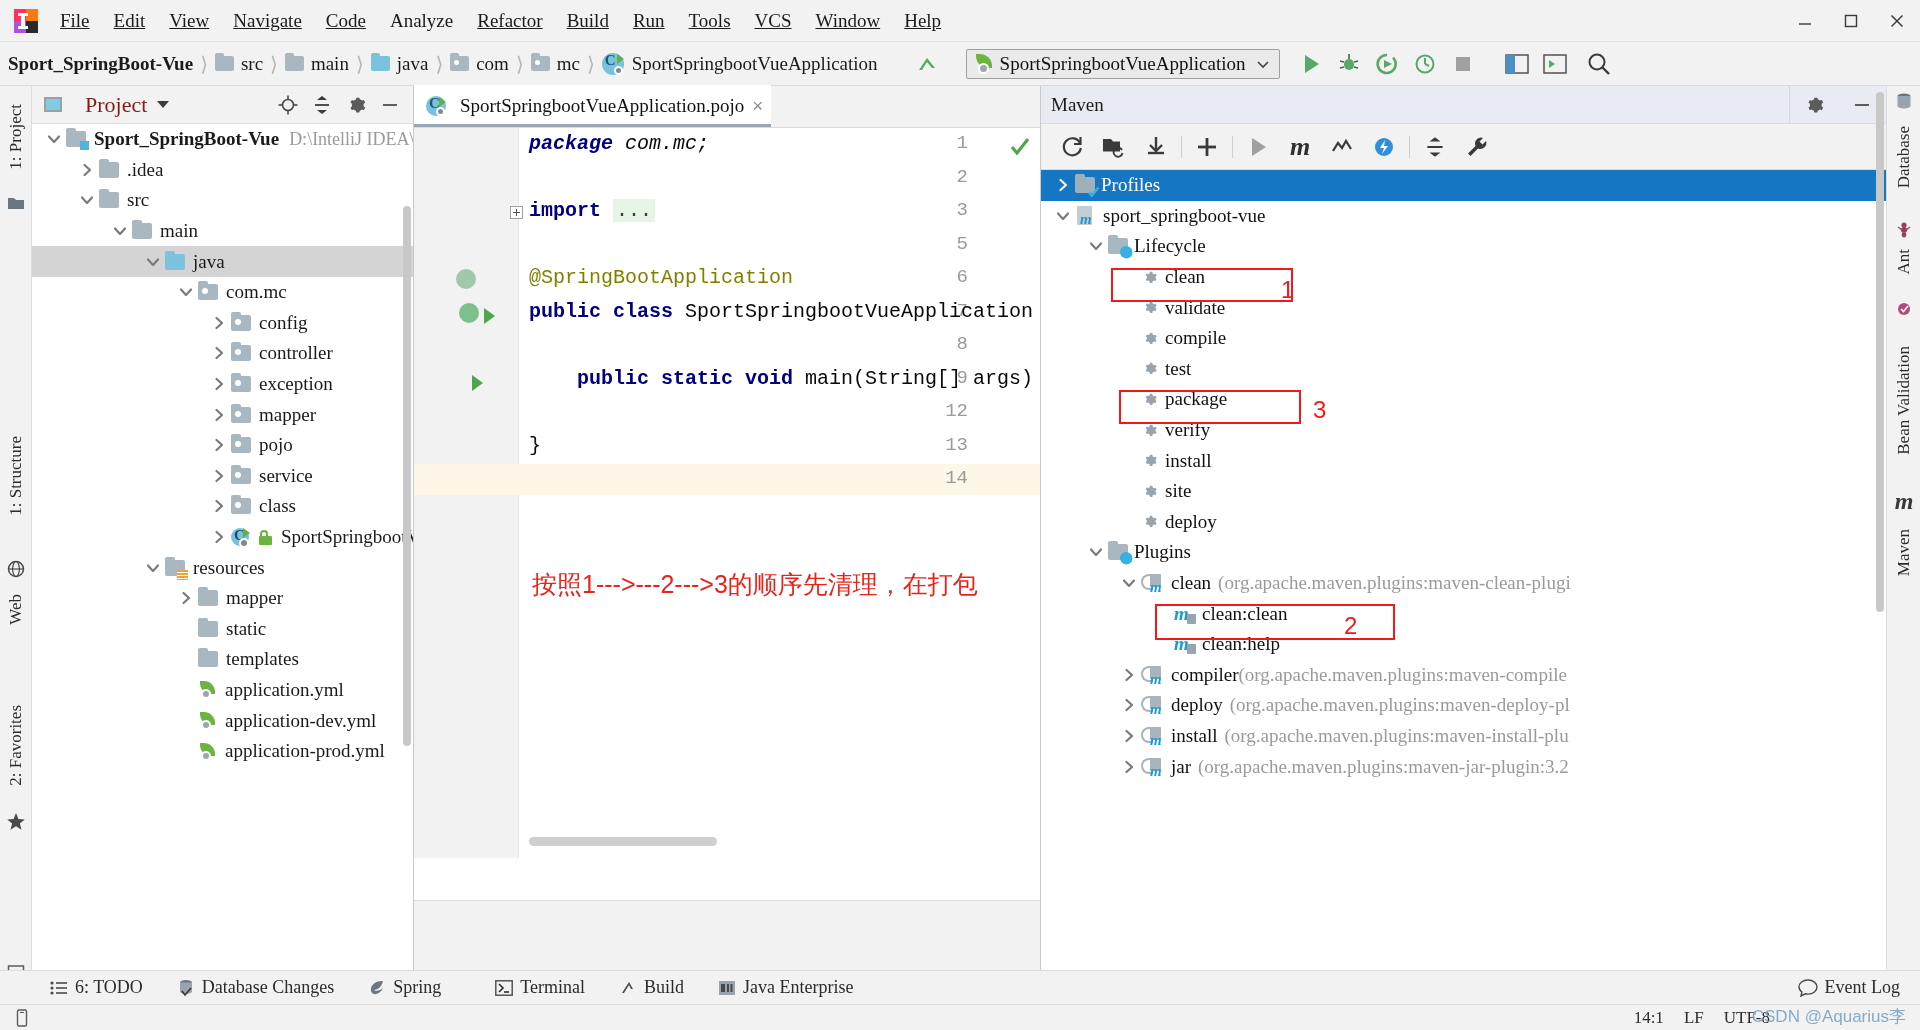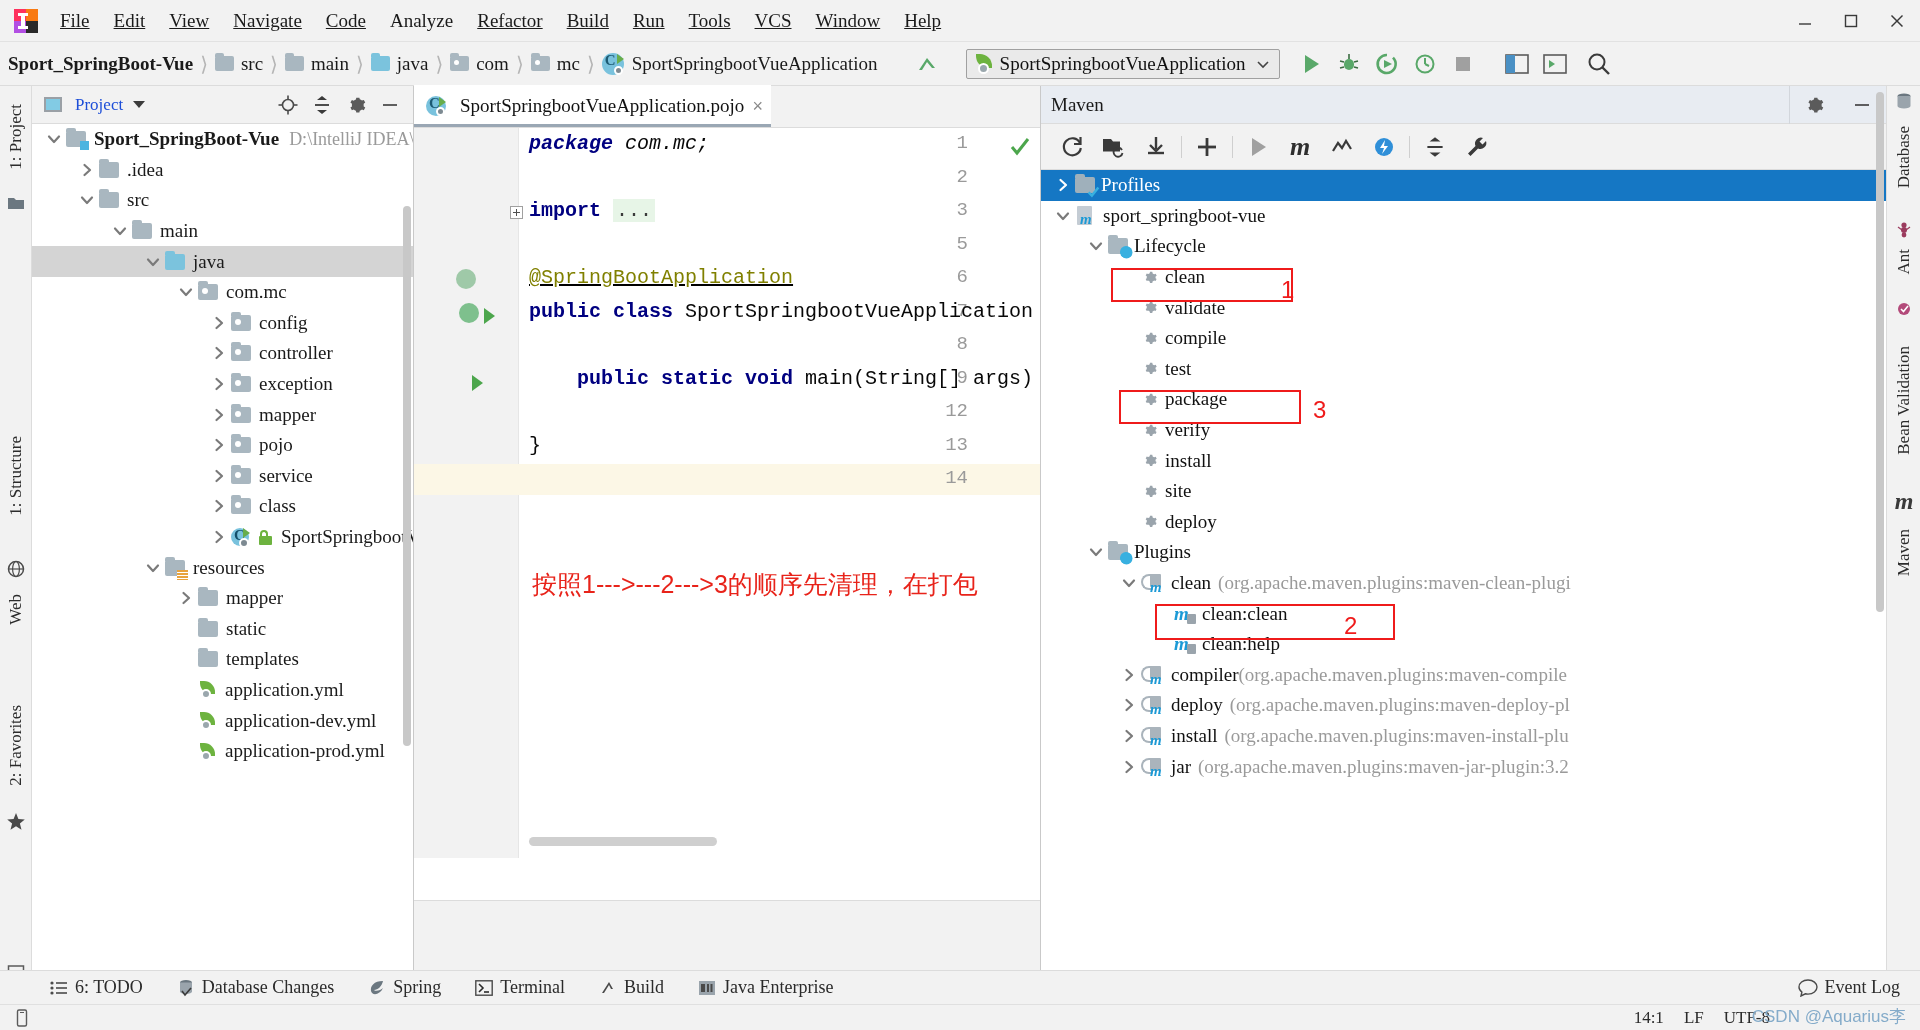--- a/index.html
+++ b/index.html
@@ -103,21 +103,21 @@
 
   
   .projpanel{
     position:absolute;left:32px;top:86px;width:382px;height:884px;
     background:#fff;border-right:1px solid #c9c9c9;
   }
   .proj-header{
     height:38px;background:#f2f2f2;display:flex;align-items:center;
     border-bottom:1px solid #dcdcdc;
   }
-  .proj-title{font-size:17px;color:#1d4ed8;margin-left:13px;}
+  .proj-title{font-size:22px;color:#7f1d1d;margin-left:23px;}
   .proj-sqicon{
     width:18px;height:15px;border:2px solid #9aa0a6;background:#82cbe4;
     margin-left:12px;flex:none;
   }
   .caret-dn{width:0;height:0;border-left:6px solid transparent;border-right:6px solid transparent;border-top:7px solid #3c3c3c;margin-left:10px;}
   .ph-spacer{margin-left:auto;}
   .ph-btn{width:34px;height:34px;display:flex;align-items:center;justify-content:center;}
 
   .tree{position:relative;height:824px;overflow:hidden;font-size:19px;color:#1a1a1a;}
   .trow{
@@ -750,21 +750,21 @@
       <div class="hscroll"></div>
     <div class="lnum" style="top: 4px;">1</div>
         <div class="codeline" style="top: 4px; font-style: italic;"><span class="kw">package </span><span class="pl">com.mc;</span></div>
         <div class="lnum" style="top: 37.5px;">2</div>
         <div class="lnum" style="top: 71px;">3</div>
         <div class="fold plus" style="left: 96px; top: 78px;"></div>
         <div class="codeline" style="top: 71px;"><span class="kw">import </span><span class="ellipsis-box">...</span></div>
         <div class="lnum" style="top: 104.5px;">5</div>
         <div class="lnum" style="top: 138px;">6</div>
         <div class="springgutter" style="left: 42px; top: 141px;"></div>
-        <div class="codeline" style="top: 138px; text-decoration: underline;"><span class="ann">@SpringBootApplication</span></div>
+        <div class="codeline" style="top: 138px;"><span class="ann">@SpringBootApplication</span></div>
         <div class="lnum" style="top: 171.5px;">7</div>
         <div class="springgutter b" style="left: 45px; top: 174.5px;"></div>
         <div class="runtri" style="left: 70px; top: 179.5px;"></div>
         <div class="codeline" style="top: 171.5px;"><span class="kw">public class </span><span class="pl">SportSpringbootVueApplication {</span></div>
         <div class="lnum" style="top: 205px;">8</div>
         <div class="lnum" style="top: 238.5px;">9</div>
         <div class="runtri" style="left: 58px; top: 246.5px;"></div>
         <div class="codeline" style="top: 238.5px;"><span class="kw">    public static void </span><span class="pl">main(String[] args) {</span></div>
         <div class="lnum" style="top: 272px;">12</div>
         <div class="lnum" style="top: 305.5px;">13</div>
@@ -1139,21 +1139,21 @@
       <span>Database Changes</span>
     </div>
     <div class="twb" style="margin-left:34px;">
       <span class="ic">
         <svg width="18" height="18" viewBox="0 0 18 18">
             <path d="M15 2 C6 2 2 7 3 12 C4 17 12 16 15 9 C13 11 8 13 6 11 C10 11 14 7 15 2 Z" fill="#6b7780"></path>
           </svg>
       </span>
       <span>Spring</span>
     </div>
-    <div class="twb" style="margin-left:34px;">
+    <div class="twb" style="margin-left:54px;">
       <span class="ic">
         <svg width="18" height="16" viewBox="0 0 18 16">
           <rect x="0.8" y="0.8" width="16.4" height="14.4" fill="none" stroke="#4a4a4a" stroke-width="1.4"></rect>
           <path d="M4 4 L8 8 L4 12" fill="none" stroke="#2b2b2b" stroke-width="1.6"></path>
           <line x1="9" y1="12" x2="14" y2="12" stroke="#2b2b2b" stroke-width="1.6"></line>
         </svg>
       </span>
       <span>Terminal</span>
     </div>
     <div class="twb" style="margin-left:34px;">

